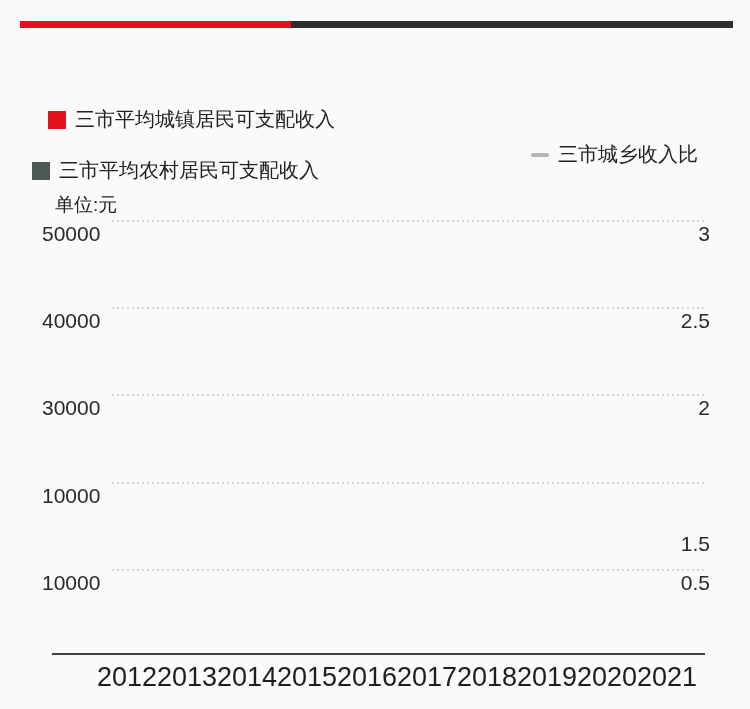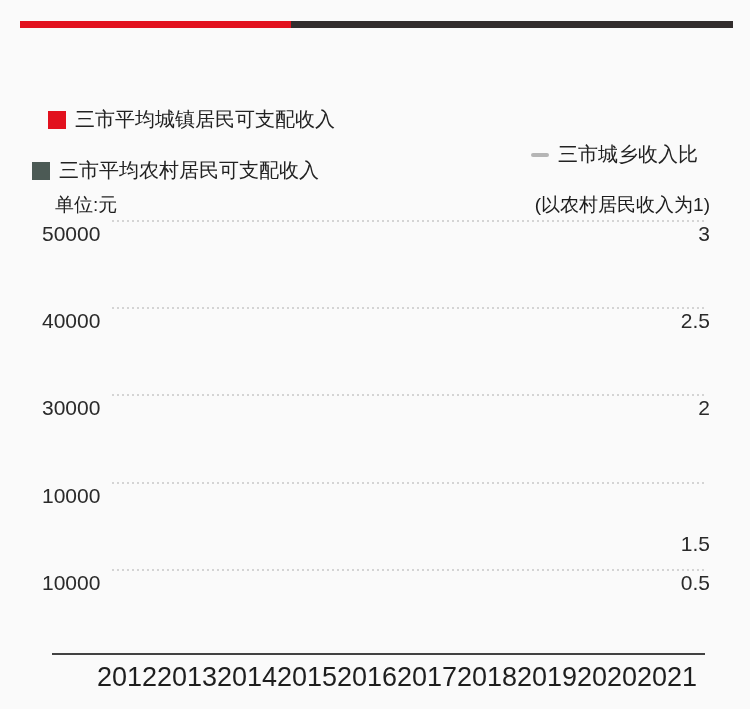--- a/index.html
+++ b/index.html
@@ -79,21 +79,20 @@
     <span class="swatch rural"></span>
     <span>三市平均农村居民可支配收入</span>
   </div>
 
   <div class="legend-item lg-ratio">
     <span class="dash"></span>
     <span>三市城乡收入比</span>
   </div>
 
   <div class="unit-left">单位:元</div>
-  <div class="unit-right">(以农村居民收入为1)</div>
 
   <div class="gridline gl-0"></div>
   <div class="gridline gl-1"></div>
   <div class="gridline gl-2"></div>
   <div class="gridline gl-3"></div>
   <div class="gridline gl-4"></div>
 
   <div class="ytick-left yl-0">50000</div>
   <div class="ytick-left yl-1">40000</div>
   <div class="ytick-left yl-2">30000</div>

